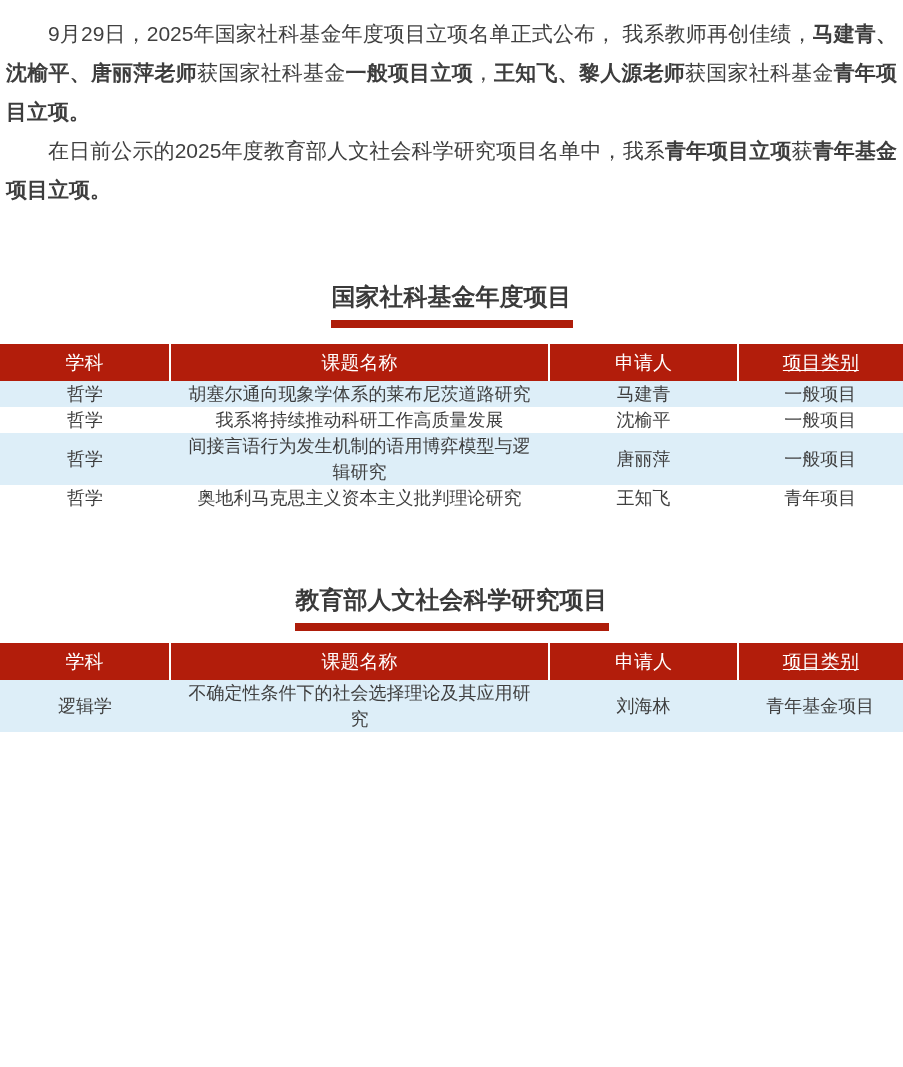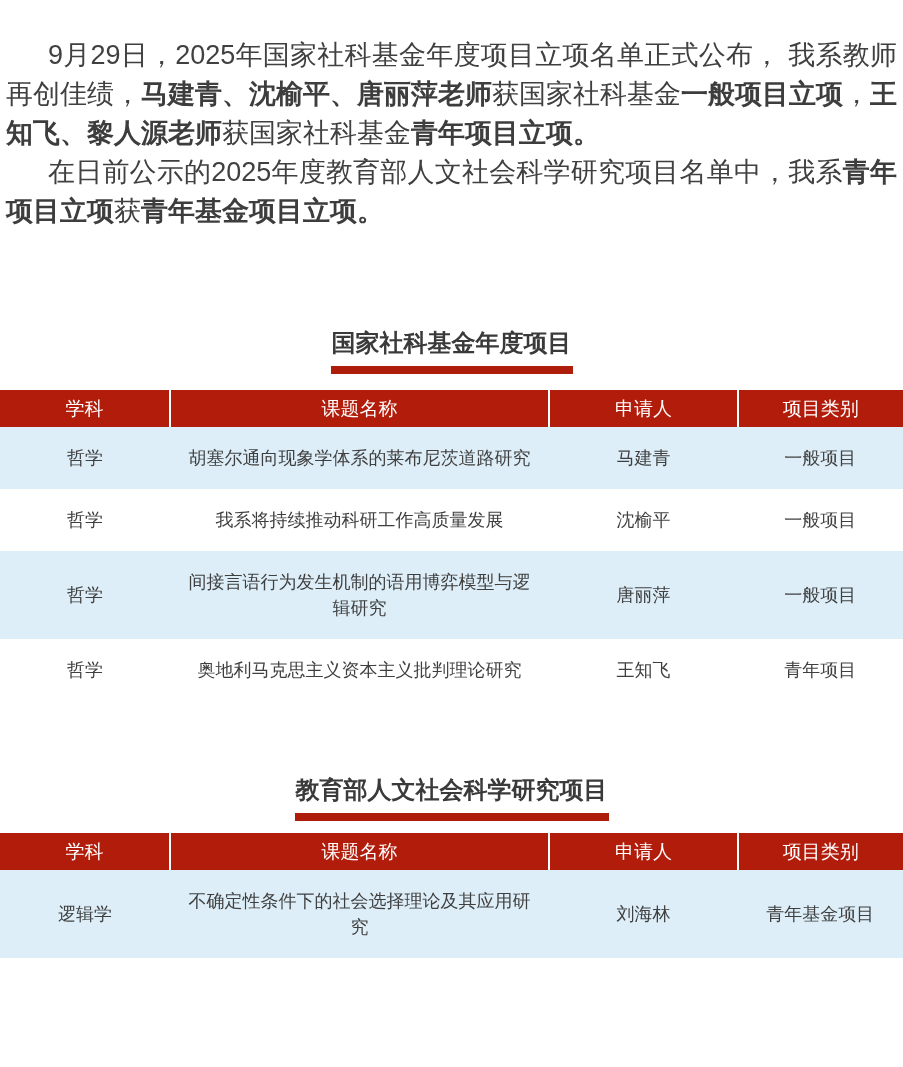--- a/index.html
+++ b/index.html
@@ -13,42 +13,42 @@
     margin: 0;
     background: #ffffff;
     font-family: "Liberation Sans", "DejaVu Sans", sans-serif;
     color: #404040;
     box-sizing: border-box;
     padding-bottom: 23px;
     overflow: hidden;
   }
   
   .intro {
-    padding: 36px 6px 0 6px;
-    font-size: 27px;
+    padding: 14px 6px 0 6px;
+    font-size: 21px;
     line-height: 39px;
     text-align: justify;
   }
   .intro p {
     margin: 0;
     text-indent: 42px;
   }
   .intro .bold {
     font-weight: 700;
     color: #3d3d3d;
   }
   .intro .spacer {
     height: 52px;
   }
   
   .heading-wrap {
     text-align: center;
   }
   .heading-wrap.first {
-    margin-top: 44px;
+    margin-top: 20px;
   }
   .heading-wrap.second {
     margin-top: 73px;
   }
   h2.section-heading {
     display: inline-block;
     margin: 0;
     font-size: 24px;
     line-height: 32px;
     font-weight: 700;
@@ -75,28 +75,29 @@
     color: #ffffff;
     font-weight: 400;
     font-size: 19px;
     height: 37px;
     padding: 0 4px;
     text-align: center;
     border-right: 2px solid #ffffff;
   }
   table.projects th:last-child {
     border-right: none;
+    text-decoration: underline;
   }
   table.projects td {
     font-size: 18px;
     line-height: 26px;
     color: #3f3f3f;
     text-align: center;
     vertical-align: middle;
-    padding: 18px 10px;
+    padding: 0 10px;
     word-break: break-all;
   }
   table.projects tbody tr:nth-child(odd) {
     background: #ddeef8;
   }
   table.projects tbody tr:nth-child(even) {
     background: #ffffff;
   }
 </style>
 </head>

